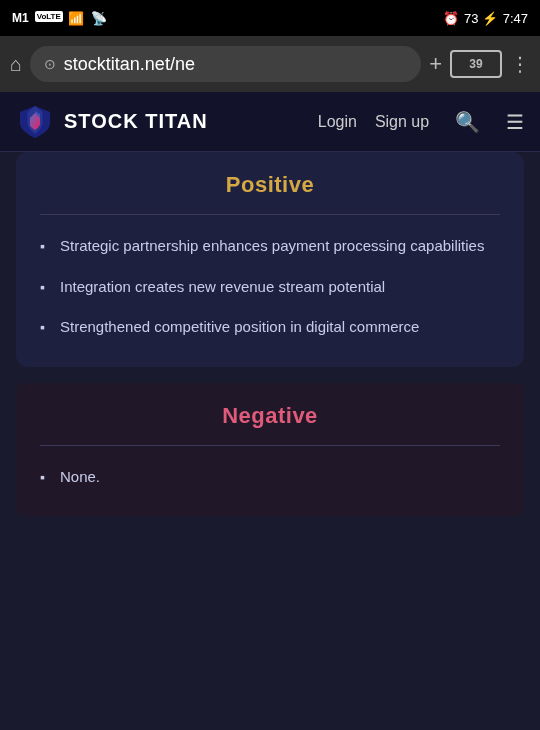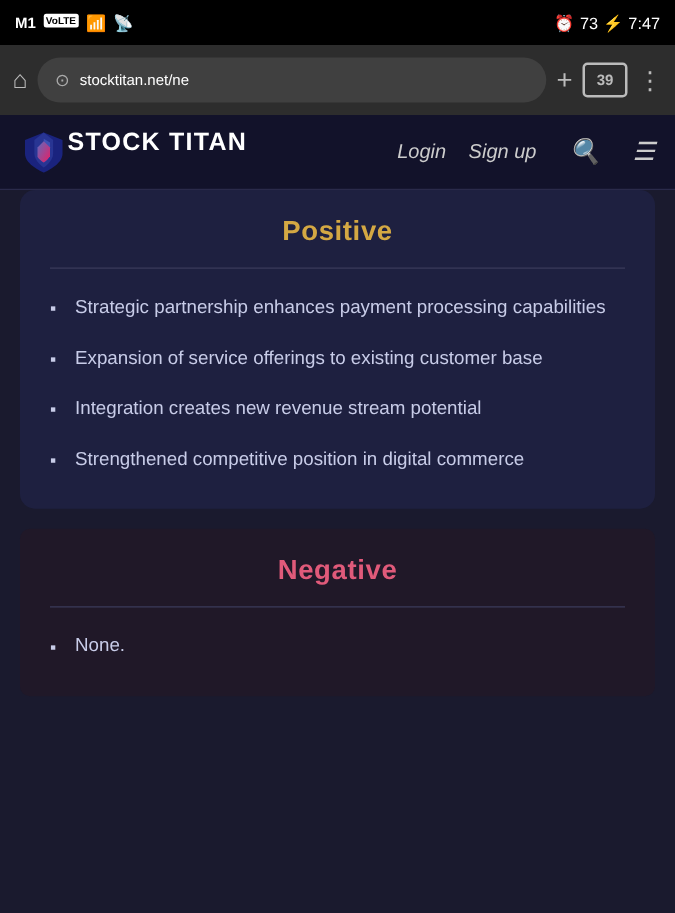--- a/index.html
+++ b/index.html
@@ -69,29 +69,29 @@
       gap: 8px;
       height: 36px;
     }
     .url-icon {
       color: #aaa;
       font-size: 14px;
       flex-shrink: 0;
     }
     .url-text {
       color: #fff;
-      font-size: 12px;
+      font-size: 18px;
       flex: 1;
     }
     .tab-count {
       background: transparent;
       border: 2px solid #bbb;
       color: #bbb;
       border-radius: 4px;
-      width: 36px;
+      width: 52px;
       height: 28px;
       display: flex;
       align-items: center;
       justify-content: center;
       font-size: 12px;
       font-weight: 700;
       flex-shrink: 0;
     }
     .add-tab {
       color: #bbb;
@@ -108,38 +108,39 @@
     .nav-bar {
       background: #12122a;
       display: flex;
       align-items: center;
       padding: 0 16px;
       height: 60px;
       border-bottom: 1px solid #2a2a4a;
     }
     .nav-logo {
       display: flex;
+      align-items: center;
+      gap: 10px;
       flex: 1;
     }
     .logo-icon {
       width: 38px;
       height: 38px;
     }
     .logo-text {
       color: #fff;
       font-size: 20px;
       font-weight: 800;
       letter-spacing: 1px;
       text-transform: uppercase;
     }
     .nav-links {
       display: flex;
       align-items: center;
       gap: 18px;
-      font-style: italic;
     }
     .nav-link {
       color: #ccc;
       font-size: 16px;
       font-weight: 500;
     }
     .nav-search, .nav-menu {
       color: #ccc;
       font-size: 20px;
       margin-left: 8px;
@@ -264,21 +265,20 @@
   </div>
 </nav>
 
 <div class="main-content">
 
   <div class="positive-section">
     <h2 class="section-title positive-title">Positive</h2>
     <hr class="section-divider">
     <ul class="bullet-list">
       <li>Strategic partnership enhances payment processing capabilities</li>
-      <li>Expansion of service offerings to existing customer base</li>
       <li>Integration creates new revenue stream potential</li>
       <li>Strengthened competitive position in digital commerce</li>
     </ul>
   </div>
 
   <div class="negative-section">
     <h2 class="section-title negative-title">Negative</h2>
     <hr class="section-divider">
     <ul class="bullet-list">
       <li>None.</li>

